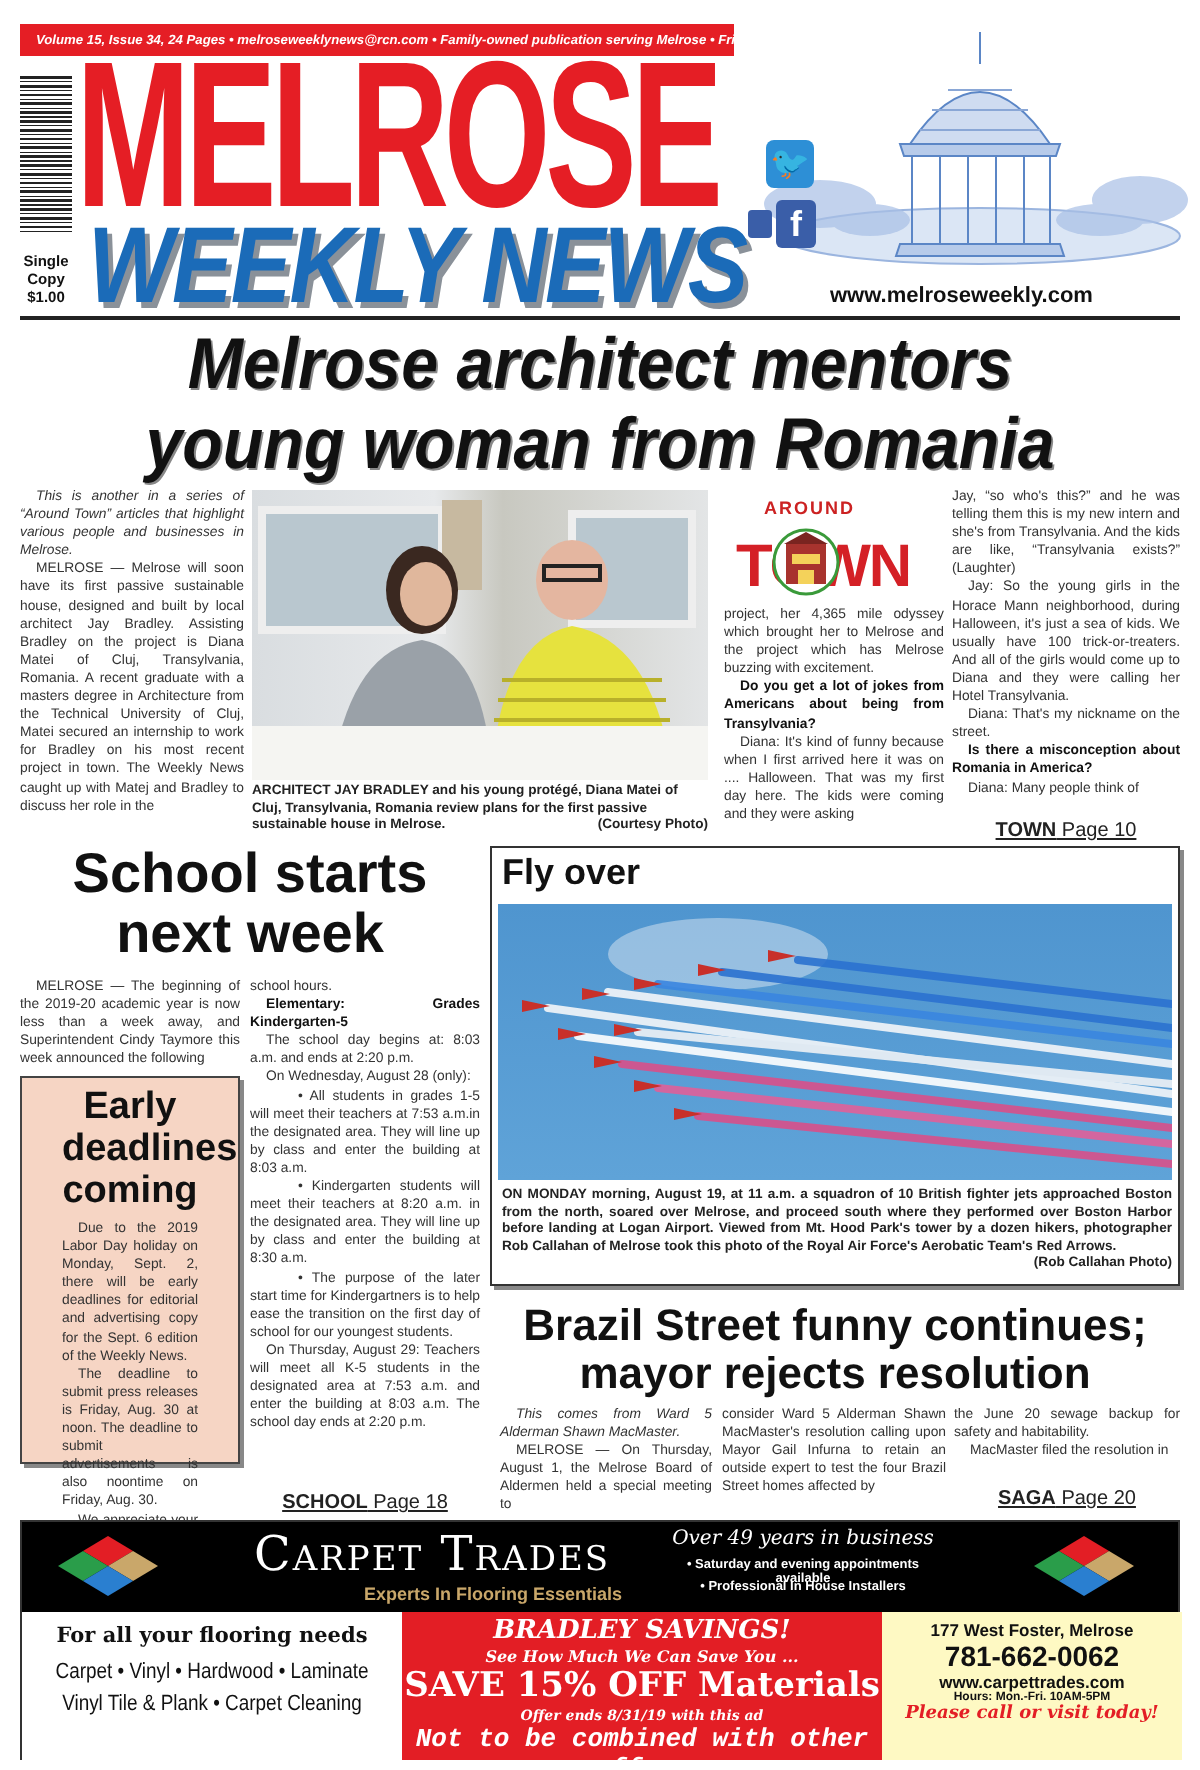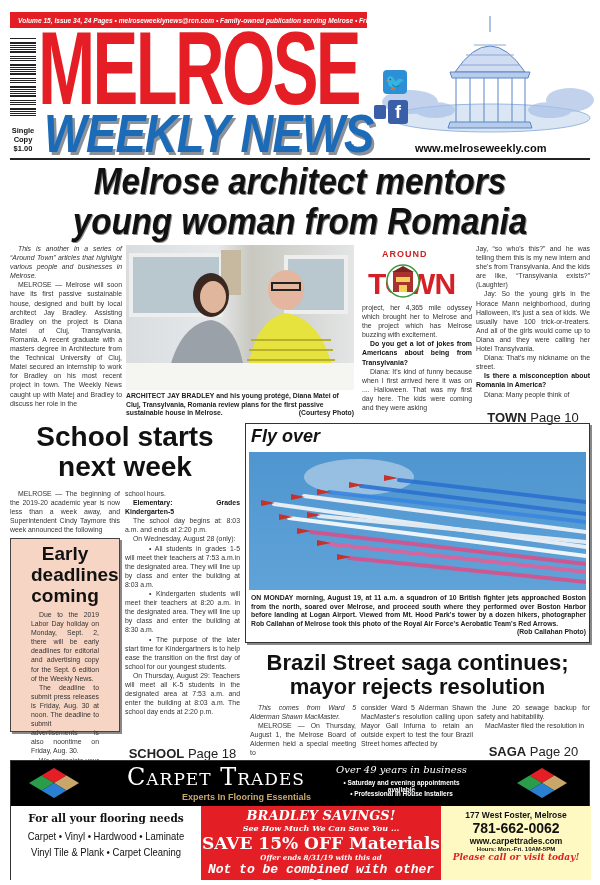--- a/index.html
+++ b/index.html
@@ -23,34 +23,34 @@
   
   .headline { font-weight: bold; font-style: italic; color: #111; text-align: center; text-shadow: 1px 1px 0 #888; }
   .hl-main { left: 0; top: 162px; width: 600px; font-size: 36px; line-height: 40px; transform: scaleX(0.92); }
   .hl-upright { font-weight: bold; text-align: center; color: #111; }
 
   
   .col { font-size: 6.9px; line-height: 9.1px; text-align: justify; color: #333; }
   .col p { text-indent: 8px; }
   .col .it { font-style: italic; }
   .col .q { font-weight: bold; color: #111; }
-  .jump { font-size: 13px; color: #222; text-align: center; }
+  .jump { font-size: 10px; color: #222; text-align: center; text-decoration: underline; }
   .jump b { font-weight: bold; }
 
   .photo1 { left: 126px; top: 245px; width: 228px; height: 145px; background: linear-gradient(90deg, #d9dde0 0%, #e7e9eb 40%, #c8c8c0 55%, #e3e5e6 100%); overflow: hidden; }
   .caption { font-size: 6.8px; line-height: 8.6px; font-weight: bold; color: #222; }
 
   .aroundtown { left: 360px; top: 243px; width: 105px; height: 60px; }
   .at-word { position: absolute; left: 8px; top: 24px; font-weight: bold; font-size: 30px; color: #d42026; letter-spacing: -1px; }
   .at-arc { position: absolute; left: 22px; top: 6px; font-size: 9px; font-weight: bold; color: #c22; letter-spacing: 1px; }
 
   .earlybox { left: 10px; top: 538px; width: 110px; height: 194px; background: #f6d5c4; border: 1.5px solid #444; box-shadow: 2px 2px 0 #888; padding: 4px 20px; }
 
   .flybox { left: 245px; top: 423px; width: 345px; height: 220px; border: 1px solid #333; box-shadow: 2px 2px 0 #888; }
-  .flytitle { position: absolute; left: 5px; top: 2px; font-size: 18px; font-weight: bold; font-style: italic; }
+  .flytitle { position: absolute; left: 5px; top: 2px; font-size: 18px; font-weight: bold; }
   .flyphoto { position: absolute; left: 3px; top: 28px; width: 337px; height: 138px; background: linear-gradient(180deg, #4f95cf 0%, #5fa3d8 100%); overflow: hidden; }
 
   
   .ad { left: 10px; top: 760px; width: 580px; height: 120px; border: 1px solid #333; }
   .ad-top { position: absolute; left: 0; top: 0; width: 100%; height: 45px; background: #000000; }
   .ad-bottom-left { position: absolute; left: 0; top: 45px; width: 190px; height: 74px; background: #fff; text-align: center; }
   .ad-bottom-mid { position: absolute; left: 190px; top: 45px; width: 240px; height: 74px; background: #e31e25; color: #fff; text-align: center; font-family: "DejaVu Serif", serif; font-style: italic; font-weight: bold; }
   .ad-bottom-right { position: absolute; left: 430px; top: 45px; width: 150px; height: 74px; background: #fef9c3; text-align: center; }
   .diamond { position: absolute; width: 50px; height: 30px; }
 </style>
@@ -220,21 +220,21 @@
       </g>
     </svg>
   </div>
   <div class="abs caption" style="left:5px; top:170px; width:335px; text-align:justify;">
     <span>ON MONDAY</span><span> morning, August 19, at 11 a.m. a squadron of 10 British fighter jets approached Boston from the north, soared over Melrose, and proceed south where they performed over Boston Harbor before landing at Logan Airport. Viewed from Mt. Hood Park's tower by a dozen hikers, photographer Rob Callahan of Melrose took this photo of the Royal Air Force's Aerobatic Team's Red Arrows.</span>
     <span style="float:right;">(Rob Callahan Photo)</span>
   </div>
 </div>
 
 <div class="abs hl-upright" style="left:245px; top:651px; width:345px; font-size:22px; line-height:24px;">
-  <div>Brazil Street saga continues;</div>
+  <div>Brazil Street funny continues;</div>
   <div>mayor rejects resolution</div>
 </div>
 <div class="abs col" style="left:250px; top:703px; width:106px;">
   <p class="it">This comes from Ward 5 Alderman Shawn MacMaster.</p>
   <p>MELROSE — On Thursday, August 1, the Melrose Board of Aldermen held a special meeting to</p>
 </div>
 <div class="abs col" style="left:361px; top:703px; width:112px;">
   <p style="text-indent:0">consider Ward 5 Alderman Shawn MacMaster's resolution calling upon Mayor Gail Infurna to retain an outside expert to test the four Brazil Street homes affected by</p>
 </div>
 <div class="abs col" style="left:477px; top:703px; width:113px;">

